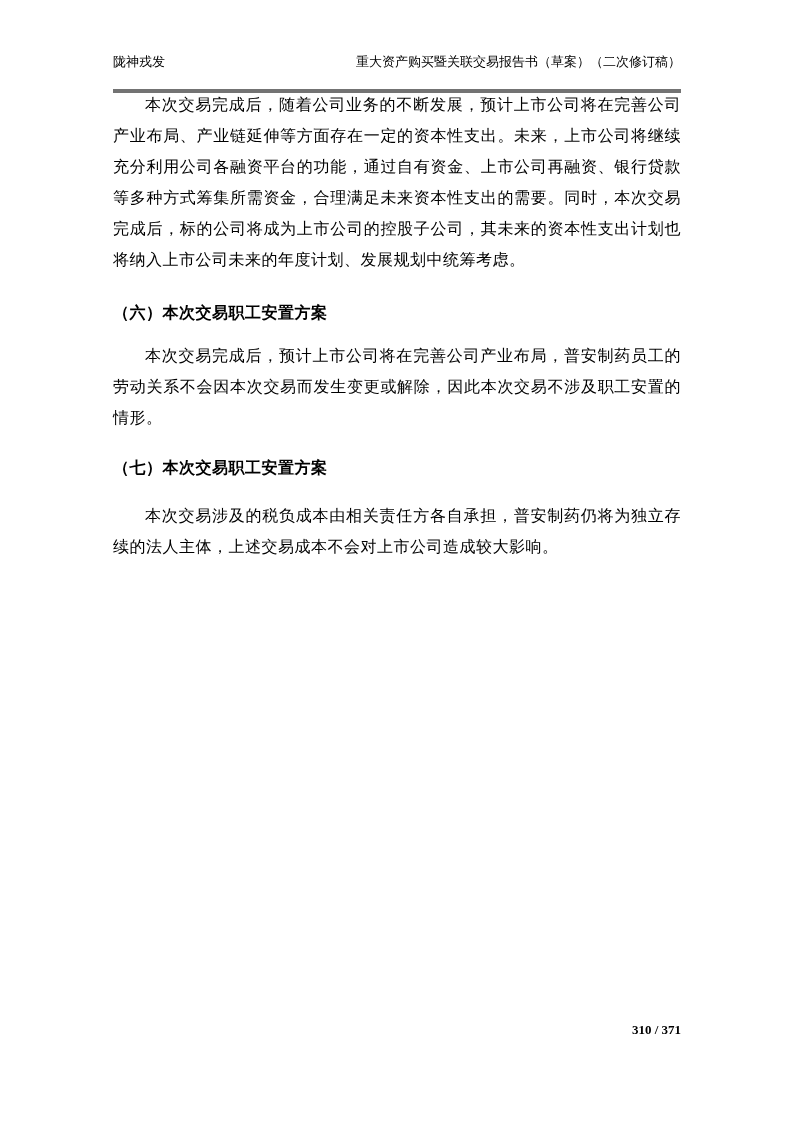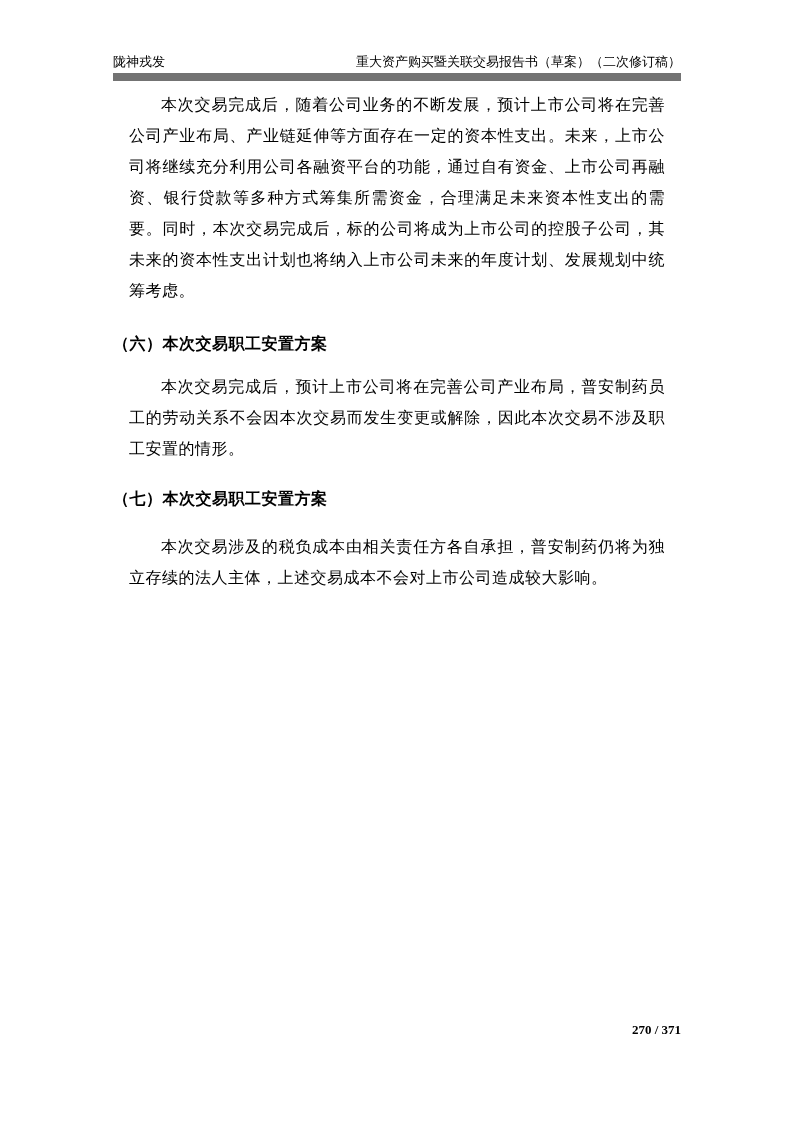--- a/index.html
+++ b/index.html
@@ -19,32 +19,32 @@
   .header {
     position: absolute;
     top: 53px;
     left: 113px;
     width: 568px;
     display: flex;
     justify-content: space-between;
     align-items: flex-end;
     font-size: 13px;
     line-height: 17px;
-    padding-bottom: 3px;
-    border-bottom: 8px solid #737373;
+    padding-bottom: 19px;
+    border-bottom: 4px solid #737373;
     white-space: nowrap;
   }
   .content {
     position: absolute;
     top: 73px;
     left: 113px;
     width: 568px;
   }
   .para {
-    margin: 16px;
+    margin: 0;
     font-size: 16px;
     line-height: 31px;
     text-align: justify;
     text-indent: 32px;
     letter-spacing: 0.5px;
   }
   .para-1 { margin-top: 16px; }
   .para-2 { margin-top: 14px; }
   .para-3 { margin-top: 19px; }
   .heading {
@@ -85,16 +85,16 @@
     <h2 class="heading heading-1">（六）本次交易职工安置方案</h2>
 
     <p class="para para-2">本次交易完成后，预计上市公司将在完善公司产业布局，普安制药员工的劳动关系不会因本次交易而发生变更或解除，因此本次交易不涉及职工安置的情形。</p>
 
     <h2 class="heading heading-2">（七）本次交易职工安置方案</h2>
 
     <p class="para para-3">本次交易涉及的税负成本由相关责任方各自承担，普安制药仍将为独立存续的法人主体，上述交易成本不会对上市公司造成较大影响。</p>
   </div>
 
   <div class="footer">
-    <span>270 / 371</span>
+    <span>310 / 371</span>
   </div>
 
 </div>
 
 </body></html>

